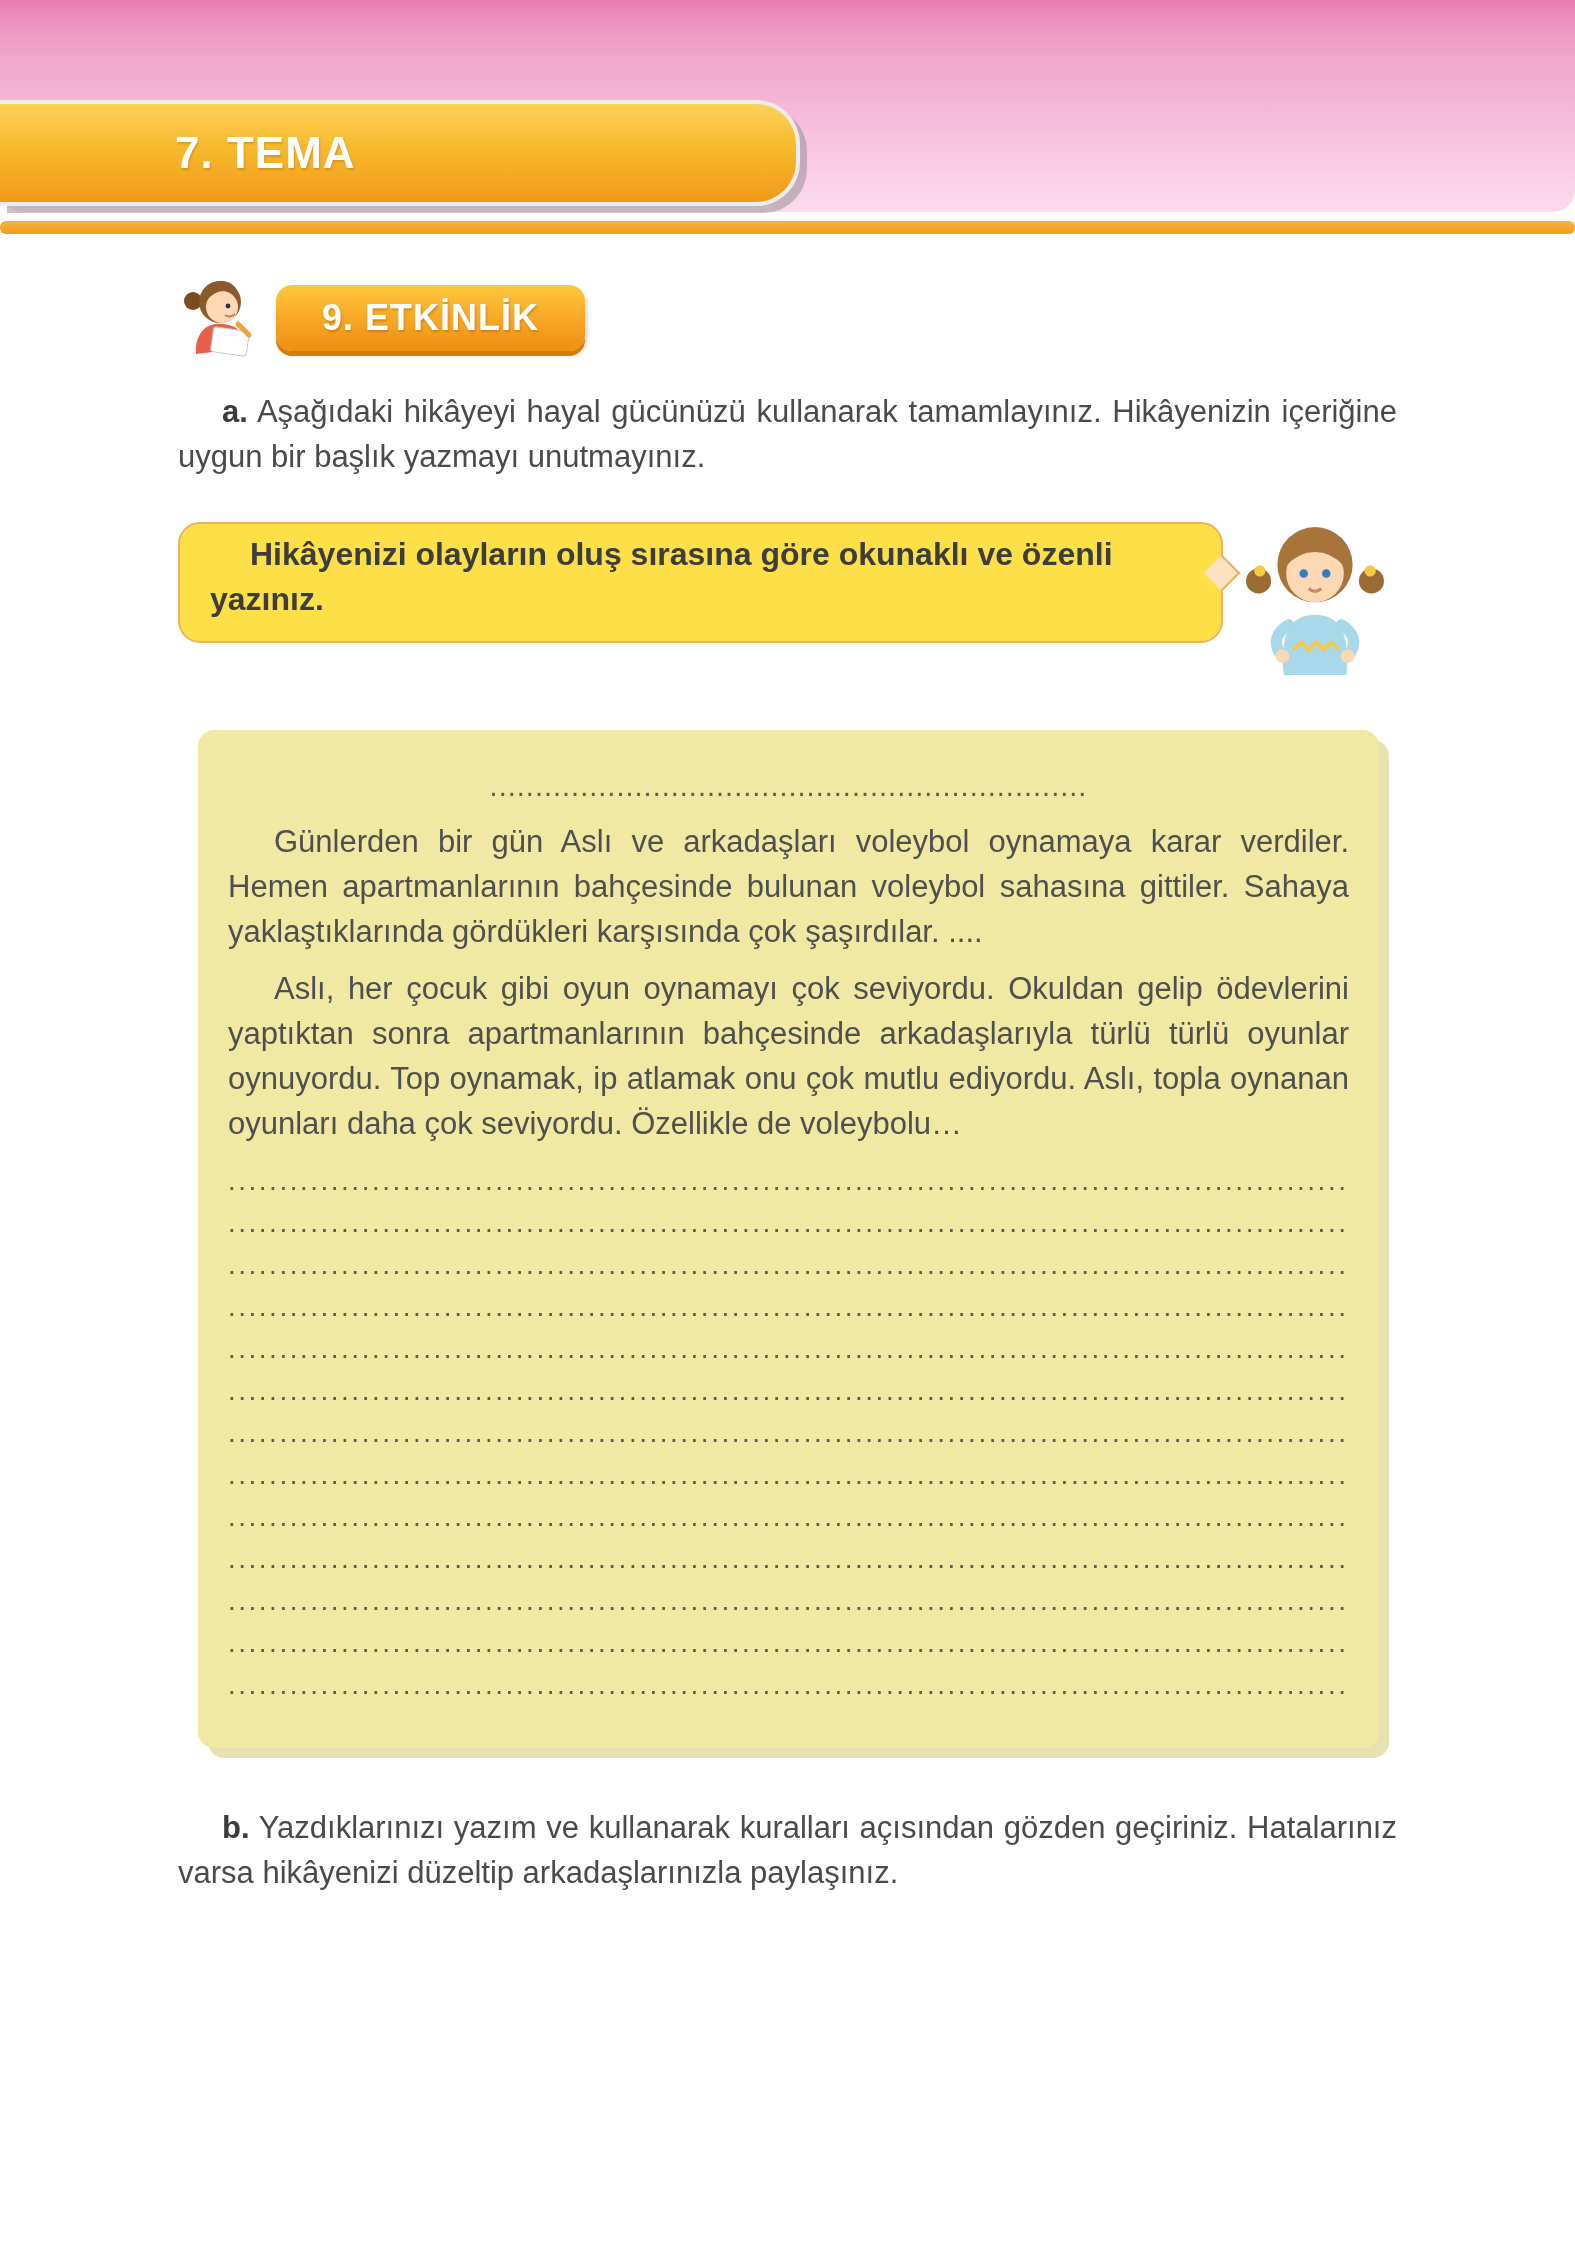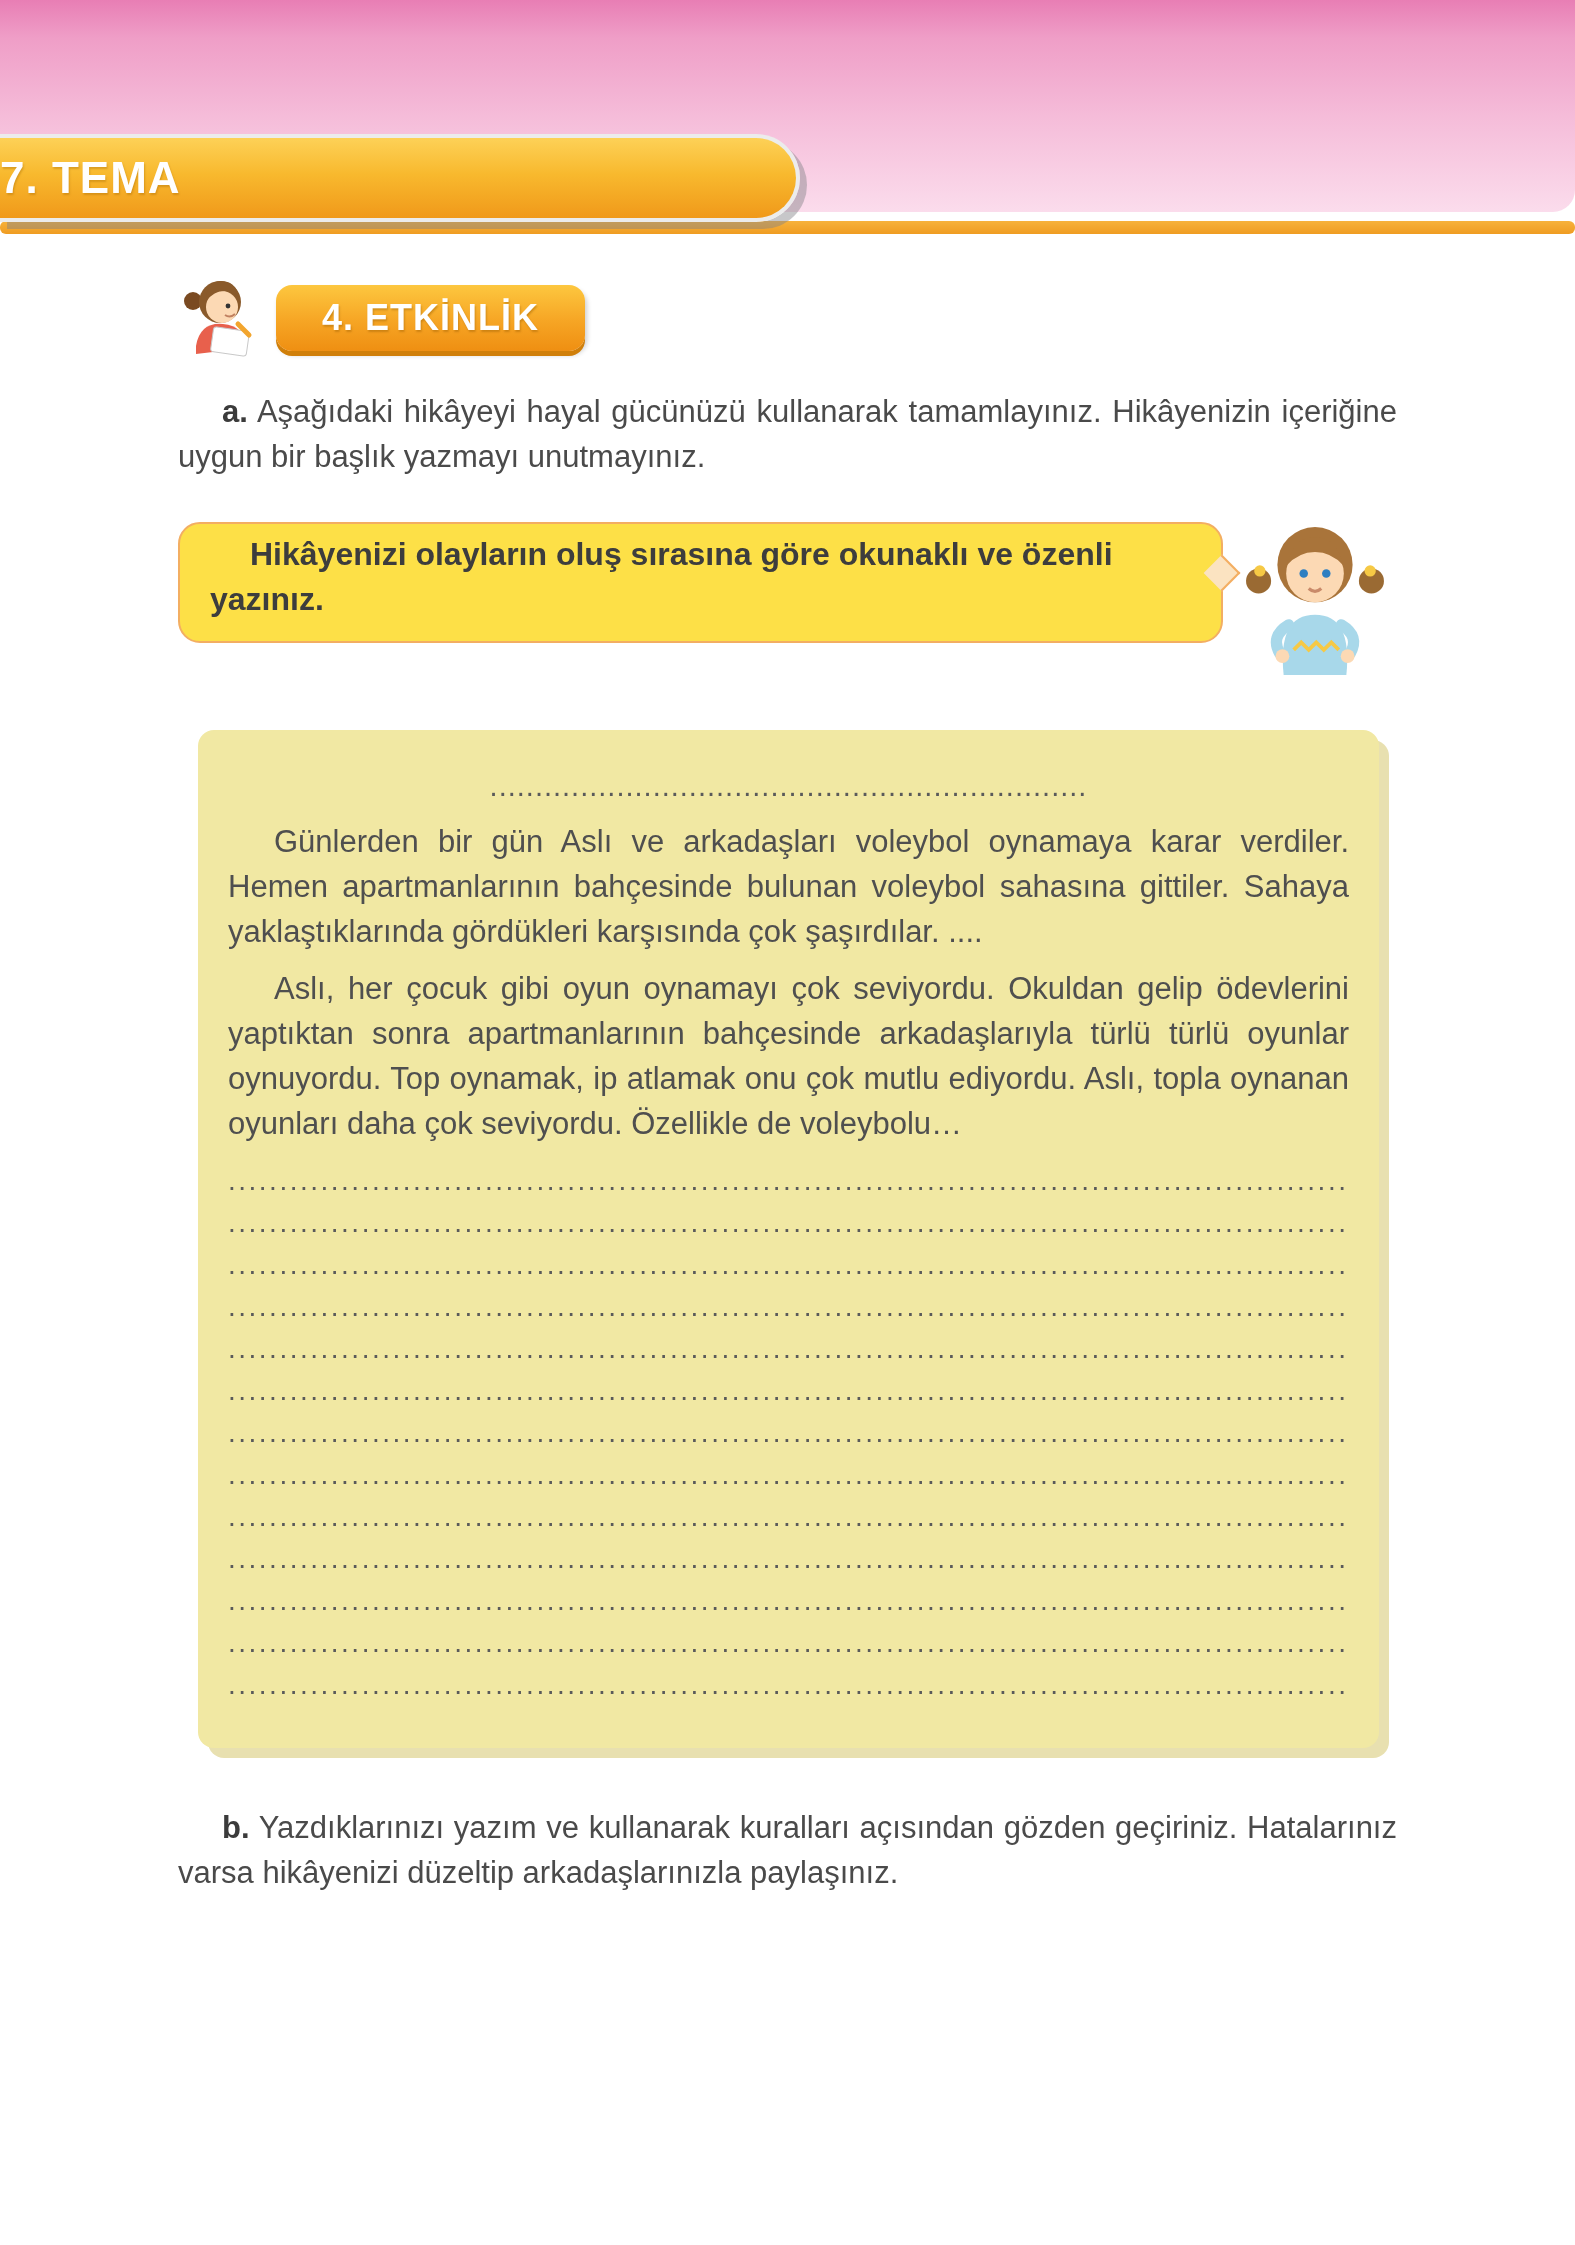--- a/index.html
+++ b/index.html
@@ -7,26 +7,26 @@
   body { font-family:"Liberation Sans", sans-serif; color:#4a4a4a; }
   .page { position:relative; width:1575px; height:2245px; background:#ffffff; overflow:hidden; margin:0 auto; }
 
   
   .pink-header {
     position:relative; height:212px;
     background:linear-gradient(180deg,#e87eb4 0%, #ef9ec7 18%, #f5bcd9 55%, #fbdcec 100%);
     border-radius:0 0 22px 22px;
   }
   .tema-banner {
-    position:absolute; left:0; top:100px; width:800px; height:88px;
+    position:absolute; left:0; top:100px; width:800px; height:106px;
     background:linear-gradient(180deg,#fdd157 0%, #f8b92e 45%, #f0991a 100%);
     border:4px solid #ececec; border-left:none;
     border-radius:0 44px 44px 0;
     box-shadow:7px 7px 0 rgba(130,130,135,0.45);
-    display:flex; align-items:center; margin-top:34px;
+    display:flex; align-items:center; padding-left:175px;
   }
   .tema-banner .tema-label {
     color:#ffffff; font-size:44px; font-weight:bold; letter-spacing:1px;
     text-shadow:1px 2px 2px rgba(160,100,0,0.35);
   }
   .orange-divider {
     height:13px; margin-top:9px;
     background:linear-gradient(180deg,#f7b23c,#ef9c22);
     border-radius:6px;
   }
@@ -152,21 +152,21 @@
           <circle cx="44" cy="33" r="16" fill="#fcd9b4"></circle>
           <path d="M28 27 q14 -17 33 -5 q-4 -15 -18 -15 q-15 0 -15 20z" fill="#8a5a2b"></path>
           <circle cx="50" cy="32" r="2.4" fill="#333333"></circle>
           <path d="M47 41 q5 3.5 10 -1" stroke="#c08060" stroke-width="2" fill="none"></path>
           <path d="M18 72 q4 -24 27 -22 q22 2 24 24 l-51 6z" fill="#e8604c"></path>
           <rect x="34" y="55" width="36" height="25" rx="3" fill="#ffffff" stroke="#c9c9c9" transform="rotate(8 52 67)"></rect>
           <line x1="60" y1="50" x2="71" y2="61" stroke="#f2a52e" stroke-width="5" stroke-linecap="round"></line>
         </svg>
       </span>
       <div class="activity-badge">
-        <span class="activity-label">4. ETKİNLİK</span>
+        <span class="activity-label">9. ETKİNLİK</span>
       </div>
     </div>
 
     <p class="instruction"><span class="prefix">a.</span>
       <span>Aşağıdaki hikâyeyi hayal gücünüzü kullanarak tamamlayınız. Hikâyenizin içeriğine uygun bir başlık yazmayı unutmayınız.</span>
     </p>
 
     <div class="bubble-row">
       <div class="speech-bubble">
         <span>Hikâyenizi olayların oluş sırasına göre okunaklı ve özenli yazınız.</span>

